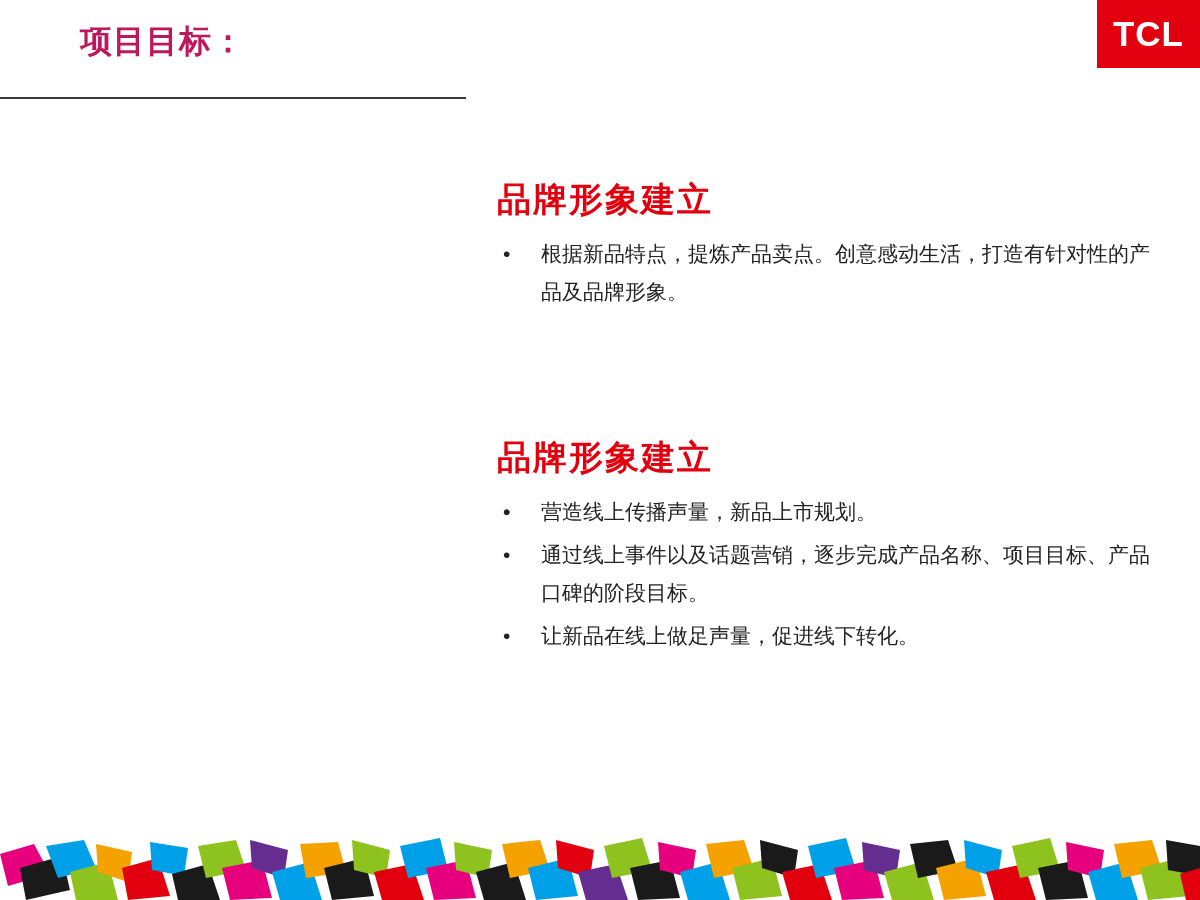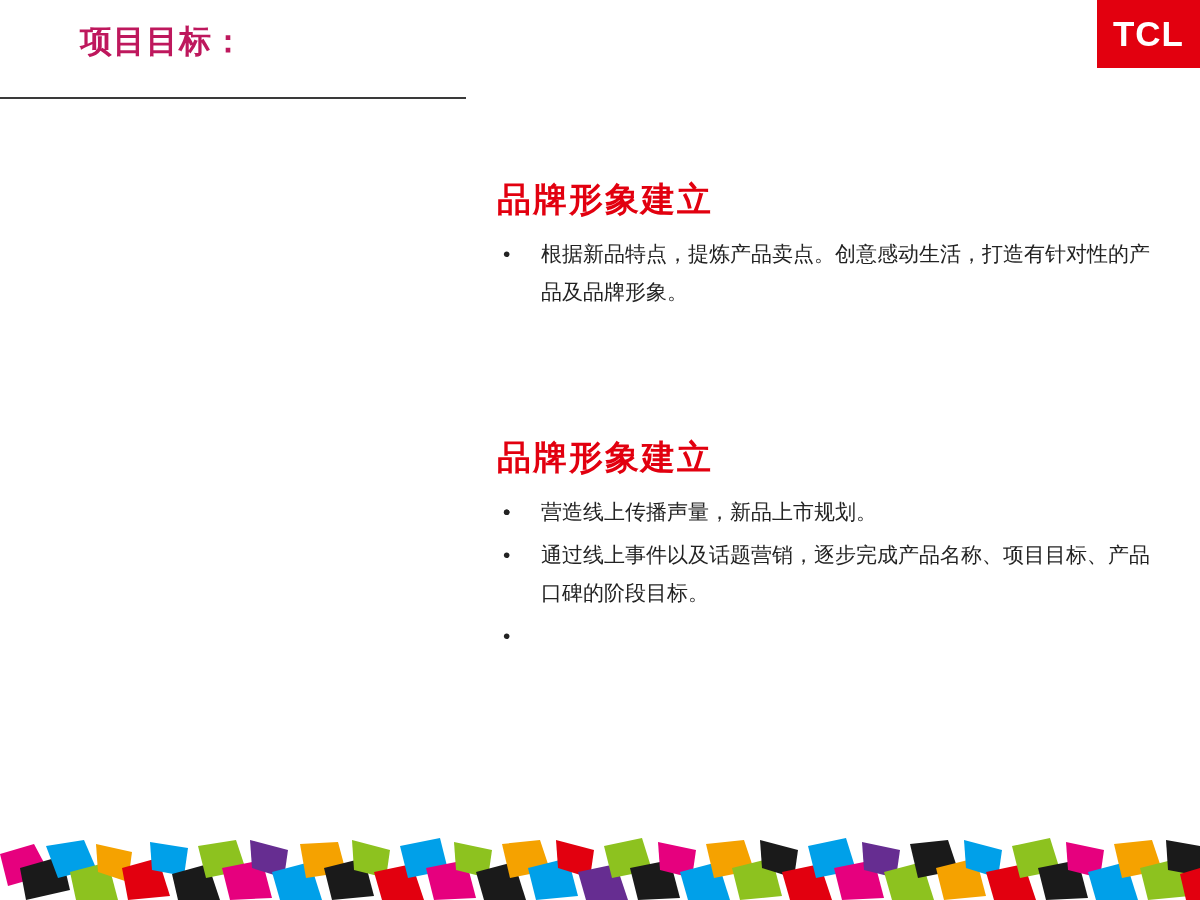--- a/index.html
+++ b/index.html
@@ -179,20 +179,21 @@
         <li>
           <span class="dot">•</span>
           <span>营造线上传播声量，新品上市规划。</span>
         </li>
         <li>
           <span class="dot">•</span>
           <span>通过线上事件以及话题营销，逐步完成产品名称、项目目标、产品口碑的阶段目标。</span>
         </li>
         <li>
           <span class="dot">•</span>
+          <span>让新品在线上做足声量，促进线下转化。</span>
         </li>
       </ul>
     </div>
 
   </div>
 
   <svg class="mosaic" viewBox="0 0 1200 62" preserveAspectRatio="none" xmlns="http://www.w3.org/2000/svg">
     <rect x="0" y="0" width="1200" height="62" fill="#ffffff"></rect>
     <g>
       <polygon points="0,16 34,6 50,36 8,48" fill="#e6007e"></polygon>

